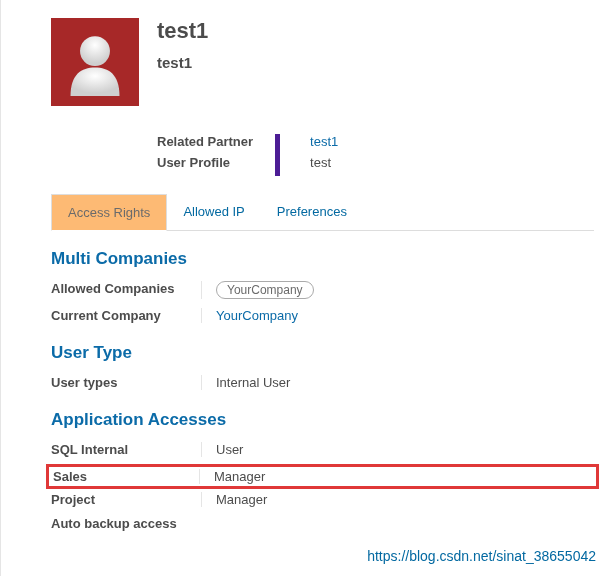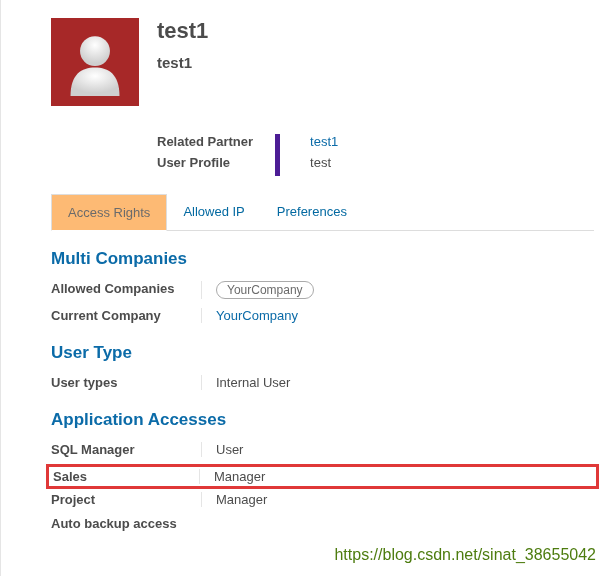--- a/index.html
+++ b/index.html
@@ -133,22 +133,22 @@
     .highlight-box {
       border: 3px solid #e03838;
       border-radius: 0;
       padding: 0px 4px;
       margin: 1px -5px;
     }
     .watermark {
       position: absolute;
       bottom: 12px;
       right: 18px;
-      color: #4d7c0f;
-      font-size: 16px;
+      color: #0369a1;
+      font-size: 14px;
     }
   </style>
 </head>
 <body>
 
 <div class="page">
 
   <div class="header">
     <div class="avatar-box">
       <svg viewBox="0 0 100 100">
@@ -206,21 +206,21 @@
     <div class="field-row">
       <div class="field-label">User types</div>
       <div class="field-divider"></div>
       <div class="field-value">Internal User</div>
     </div>
   </div>
 
   <div>
     <div class="section-title">Application Accesses</div>
     <div class="field-row">
-      <div class="field-label">SQL Manager</div>
+      <div class="field-label">SQL Internal</div>
       <div class="field-divider"></div>
       <div class="field-value">User</div>
     </div>
     <div class="highlight-box">
       <div class="field-row" style="margin-bottom:0">
         <div class="field-label" style="width:146px">Sales</div>
         <div class="field-divider"></div>
         <div class="field-value">Manager</div>
       </div>
     </div>

